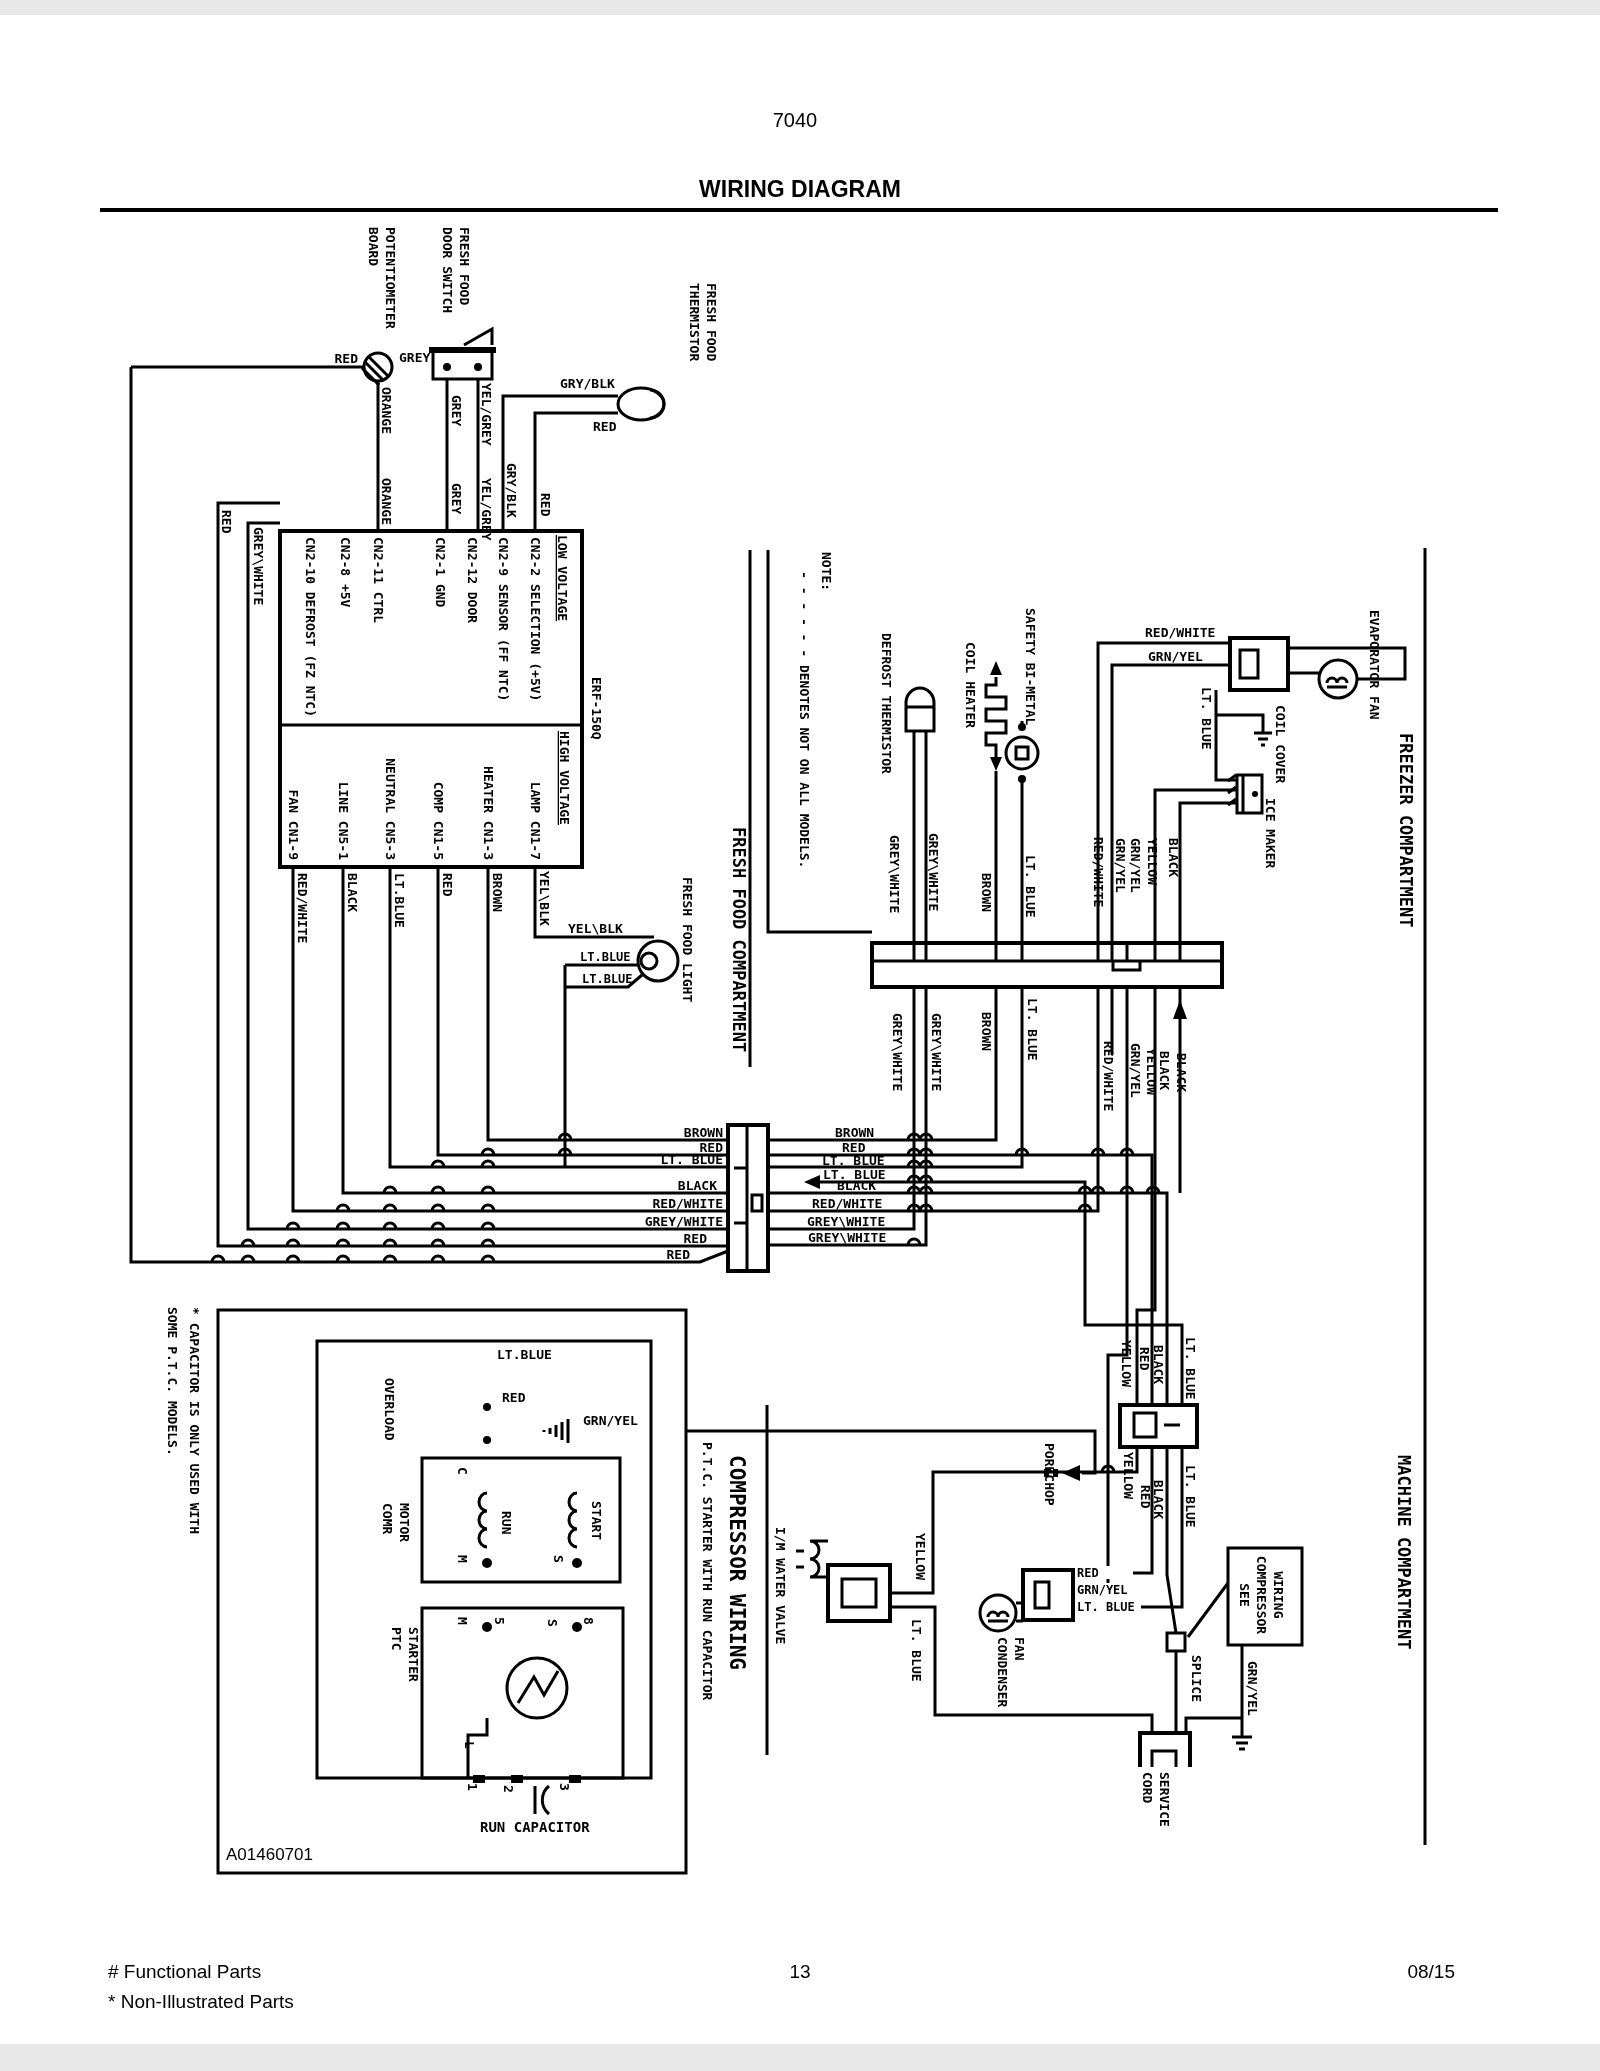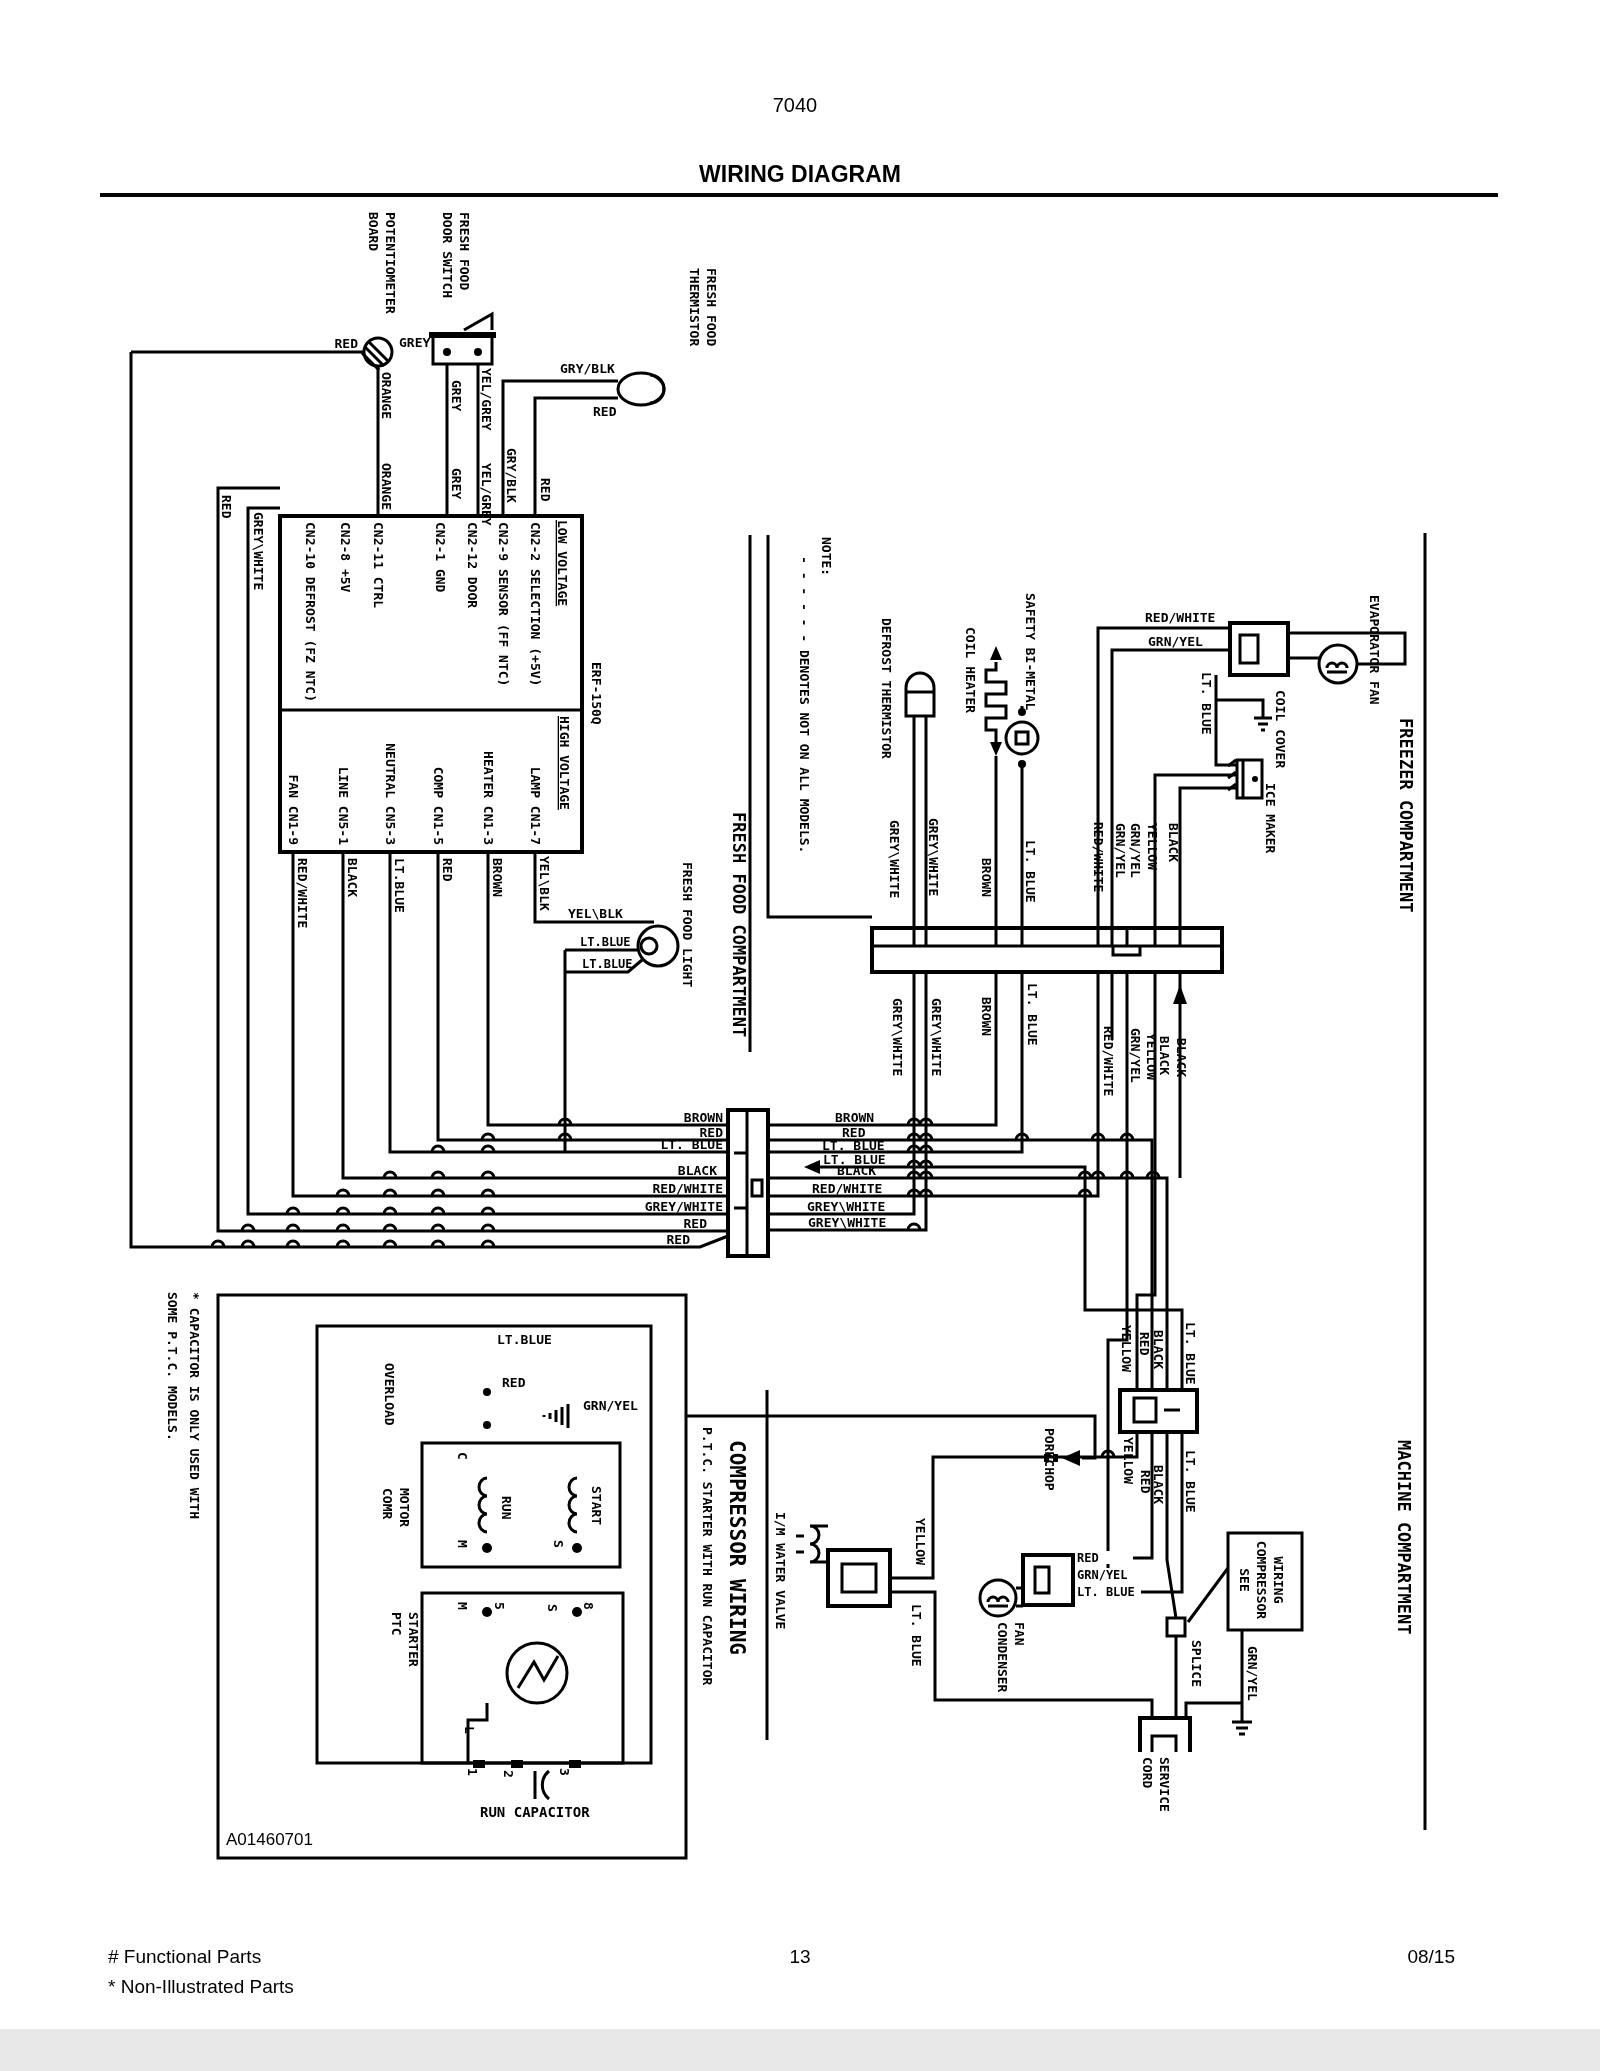--- a/index.html
+++ b/index.html
@@ -1,16 +1,16 @@
 <!DOCTYPE html>
 <html><head>
 <meta charset="utf-8">
 <style>
   html,body{margin:0;padding:0;background:#e8e8e8;}
-  #page{position:relative;width:1600px;height:2029px;background:#ffffff;margin:0 auto;}
+  #page{position:relative;width:1600px;height:2029px;background:#ffffff;margin:15px auto;}
   svg{position:absolute;left:0;top:0;}
   svg text{font-family:"DejaVu Sans Mono",monospace;font-weight:bold;fill:#000;}
   .t12{font-size:12px;}
   .t13{font-size:13px;}
   .t14{font-size:14px;}
   .t17{font-size:17px;}
   .t21{font-size:21px;}
   .sans{font-family:"Liberation Sans",sans-serif;font-weight:normal;font-size:20px;}
   .sansb{font-family:"Liberation Sans",sans-serif;font-weight:bold;font-size:23px;}
   .sansf{font-family:"Liberation Sans",sans-serif;font-weight:normal;font-size:19px;}

